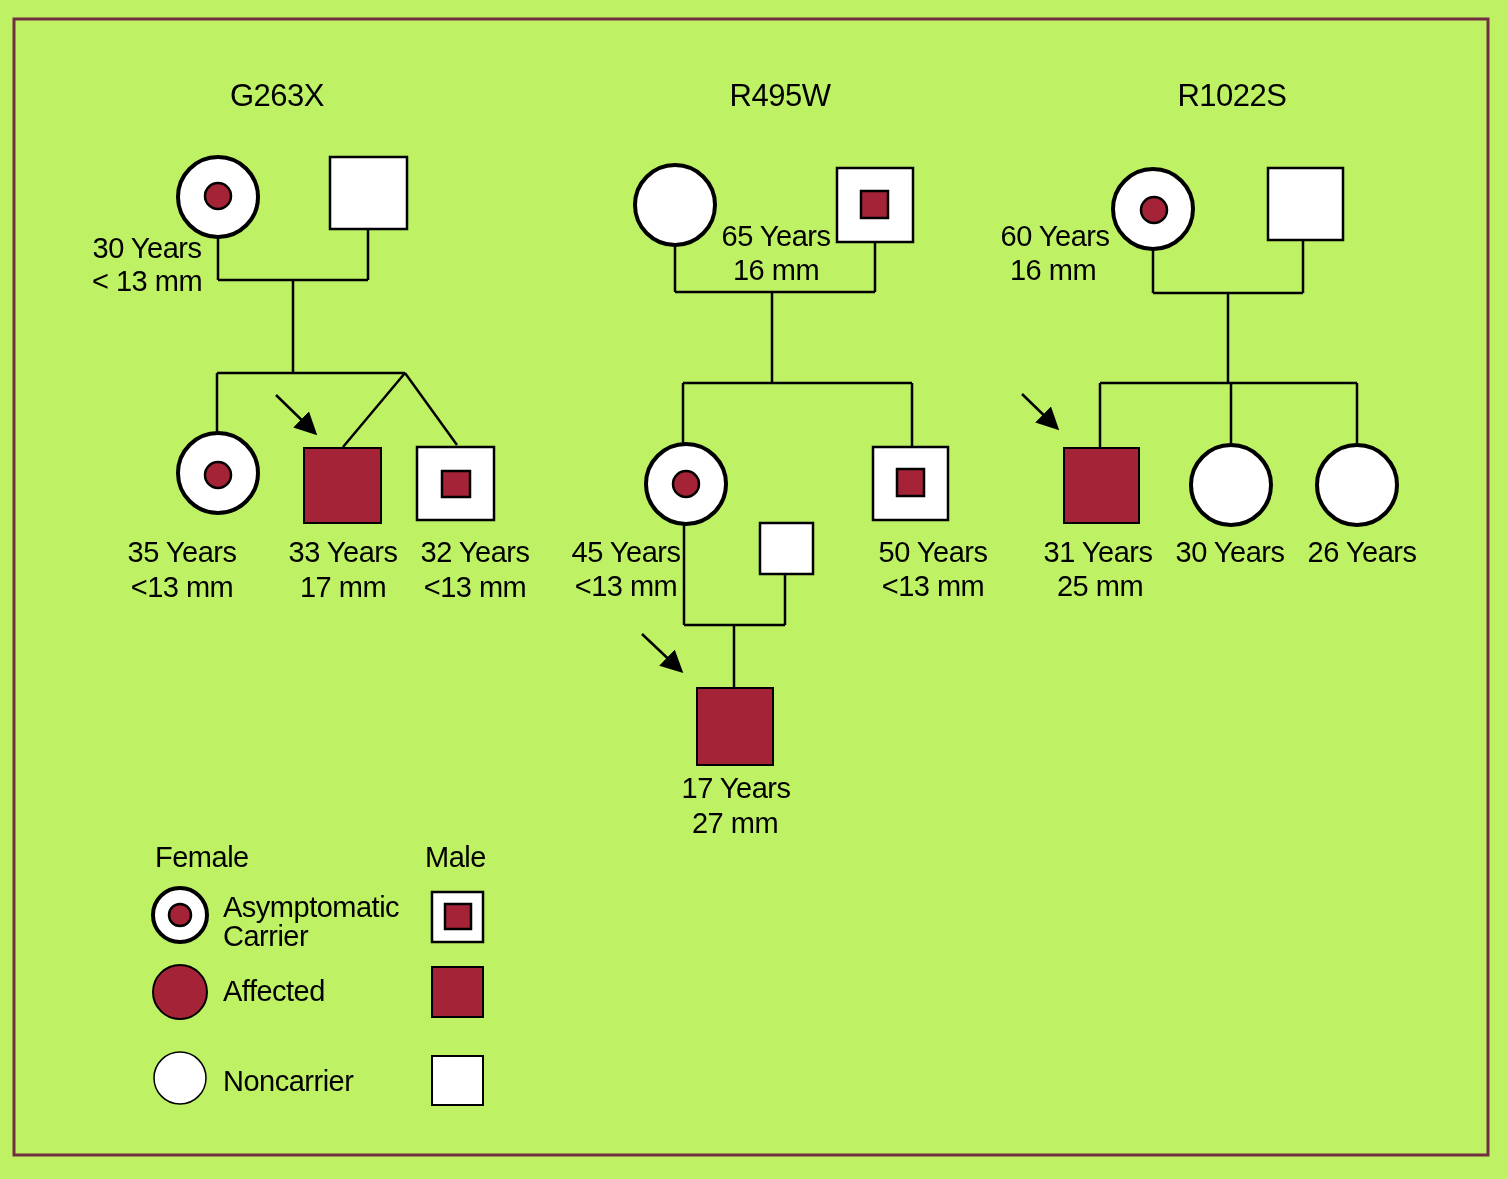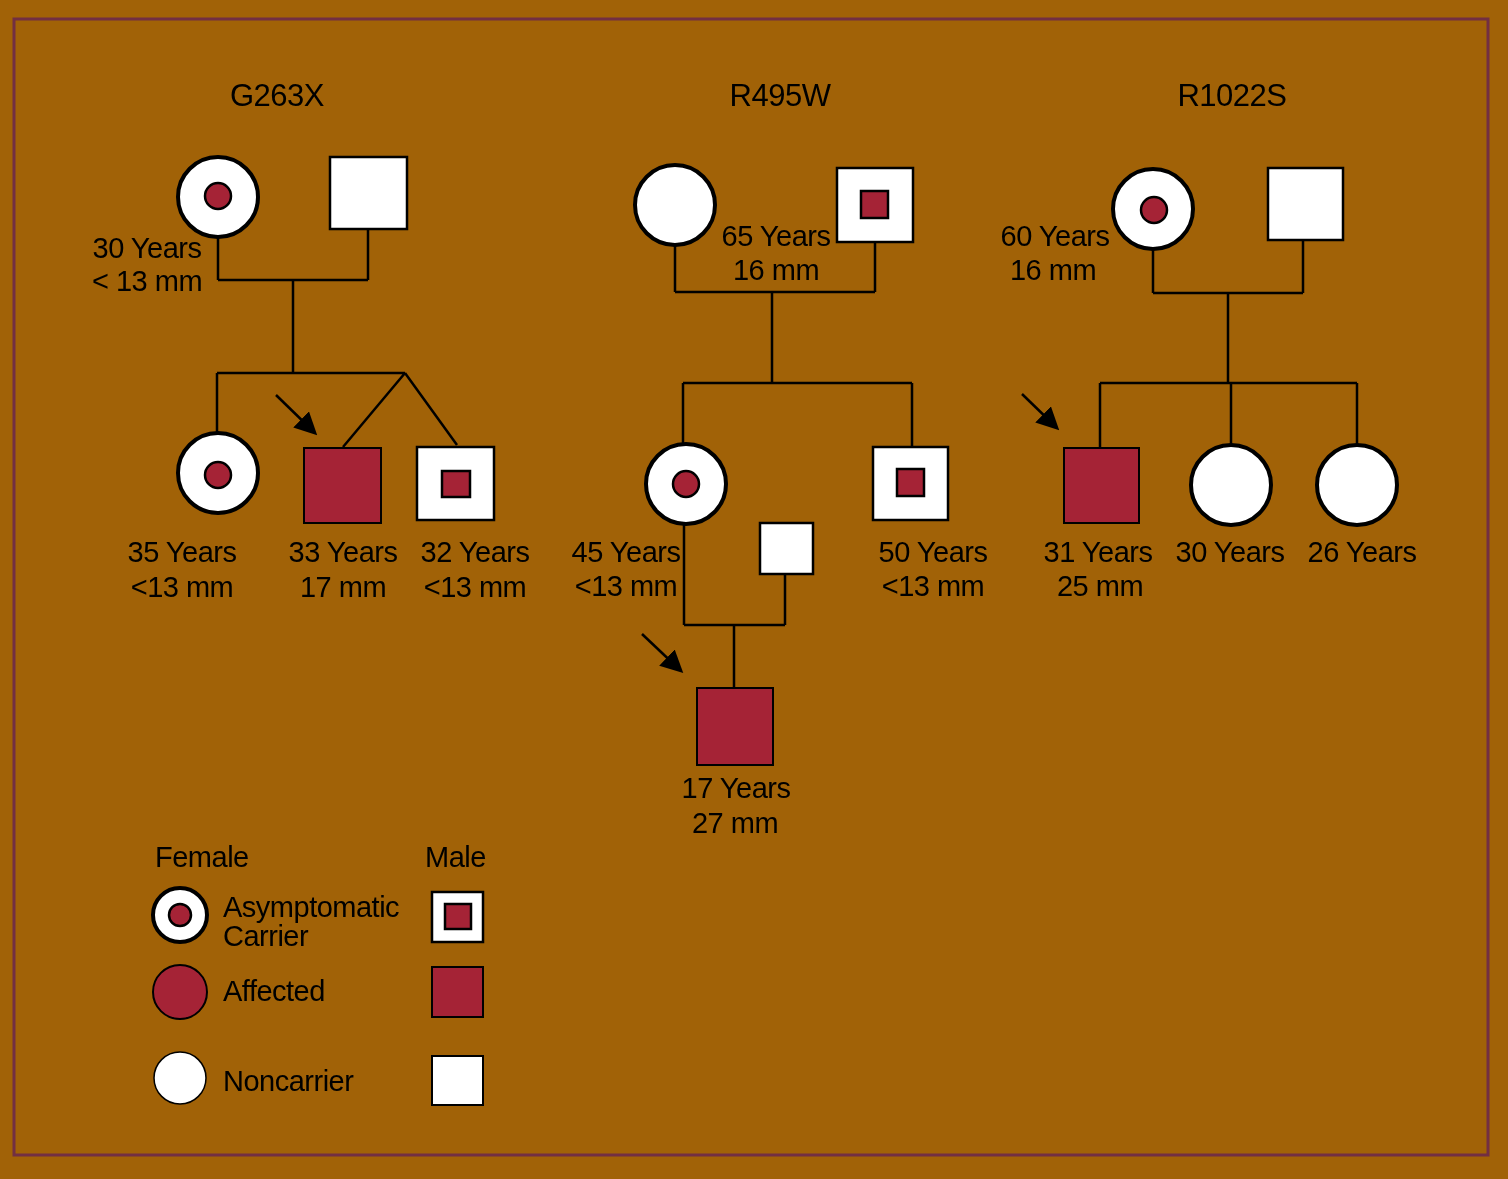--- a/index.html
+++ b/index.html
@@ -2,21 +2,21 @@
 <html style="--accent: #A52336; --frame: #722F42; --line: #000000; --text: #000000;"><head>
 <meta charset="utf-8">
 <style>
   :root{
     --accent:#A52336;
     --frame:#722F42;
     --line:#000000;
     --text:#000000;
   }
   html,body{margin:0;padding:0;background:#ffffff;}
-  .stage{position:relative;width:1508px;height:1179px;background:#a16207;}
+  .stage{position:relative;width:1508px;height:1179px;background:#bef264;}
   svg{display:block;}
   svg text{
     font-family:"Liberation Sans",sans-serif;
     font-size:29px;
     letter-spacing:-0.5px;
     fill:var(--text);
   }
   svg text.title{font-size:31px;}
   .pline{fill:none;stroke:var(--line);stroke-width:2.5;}
   .arrow{fill:none;stroke:var(--line);stroke-width:2.5;}

